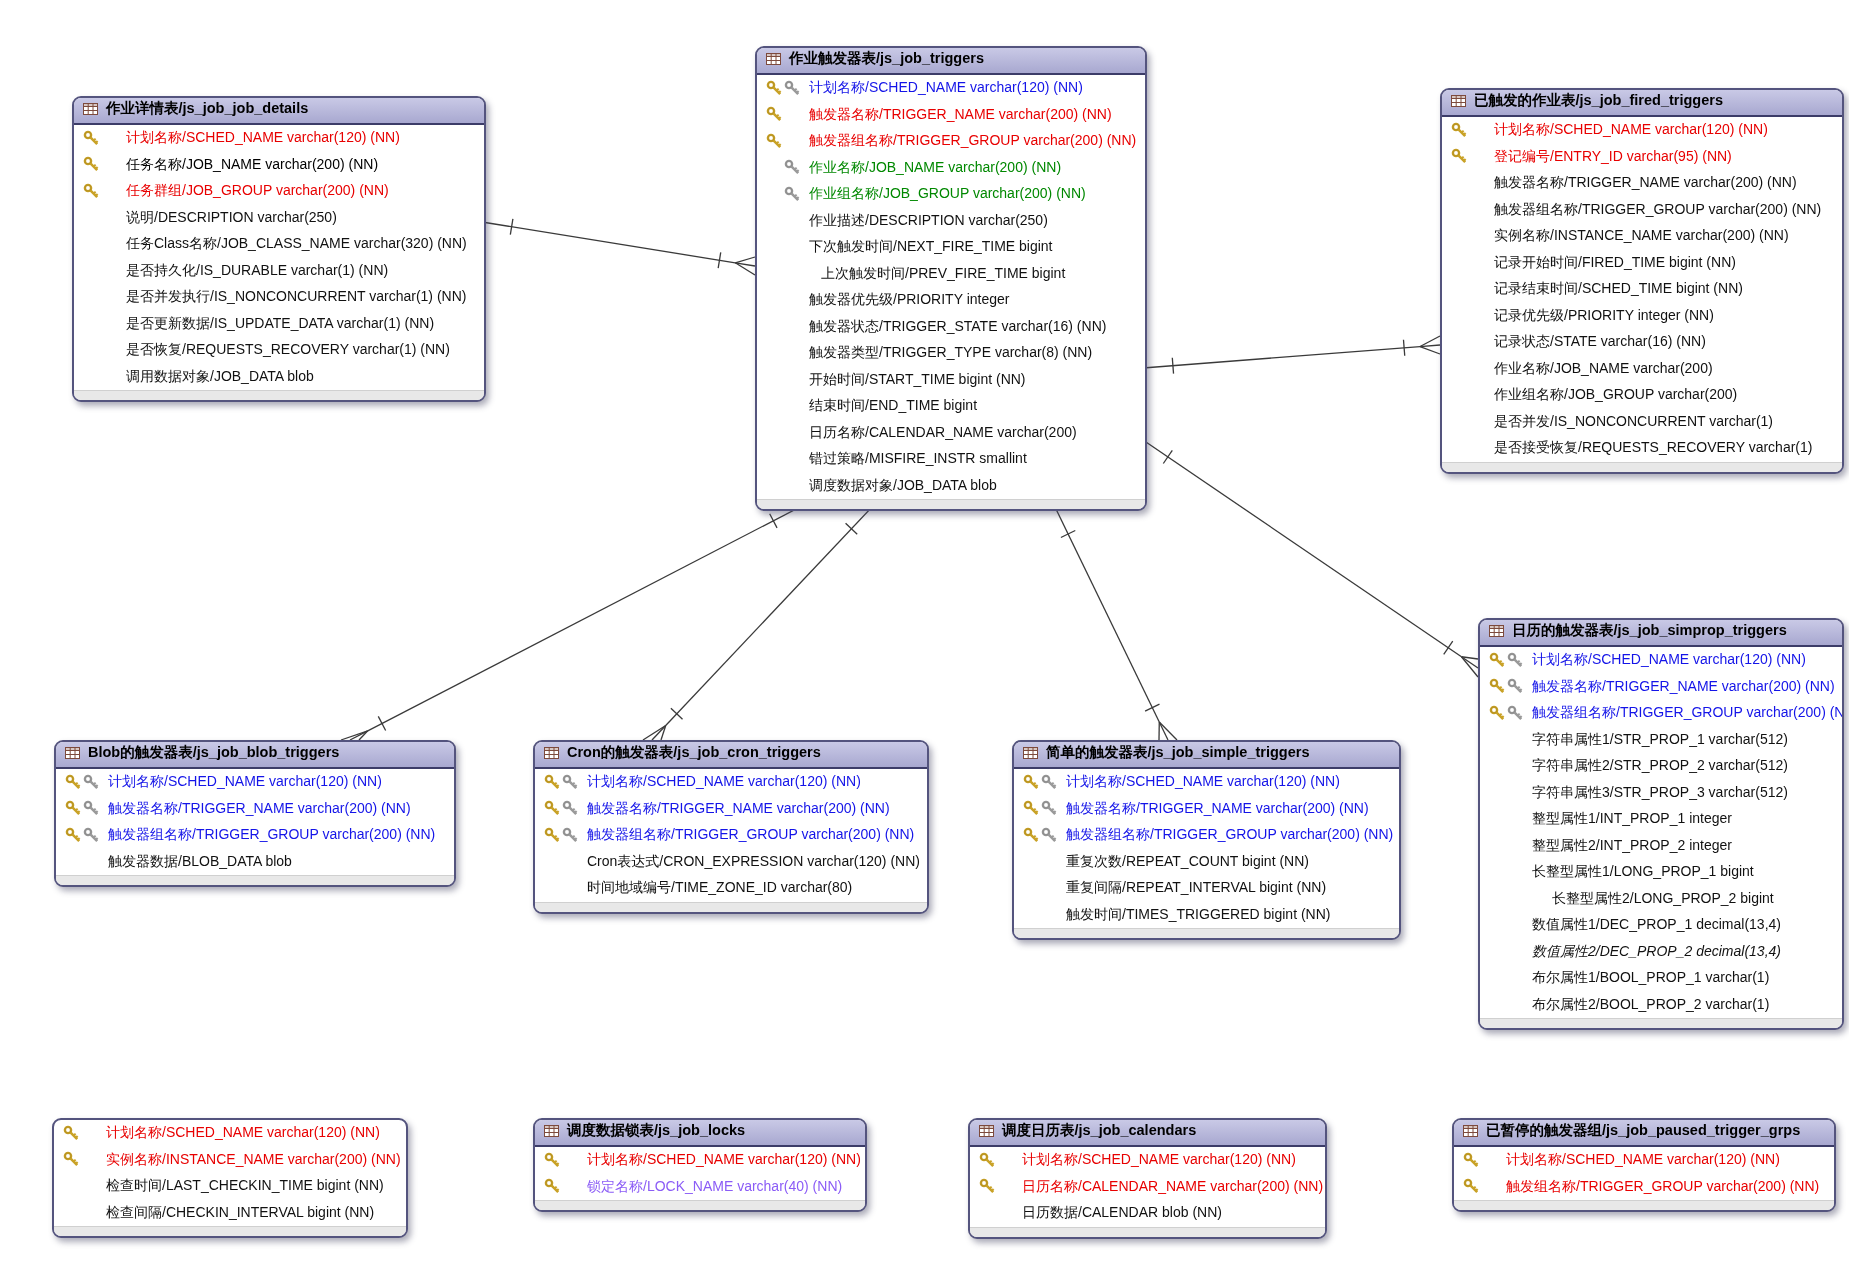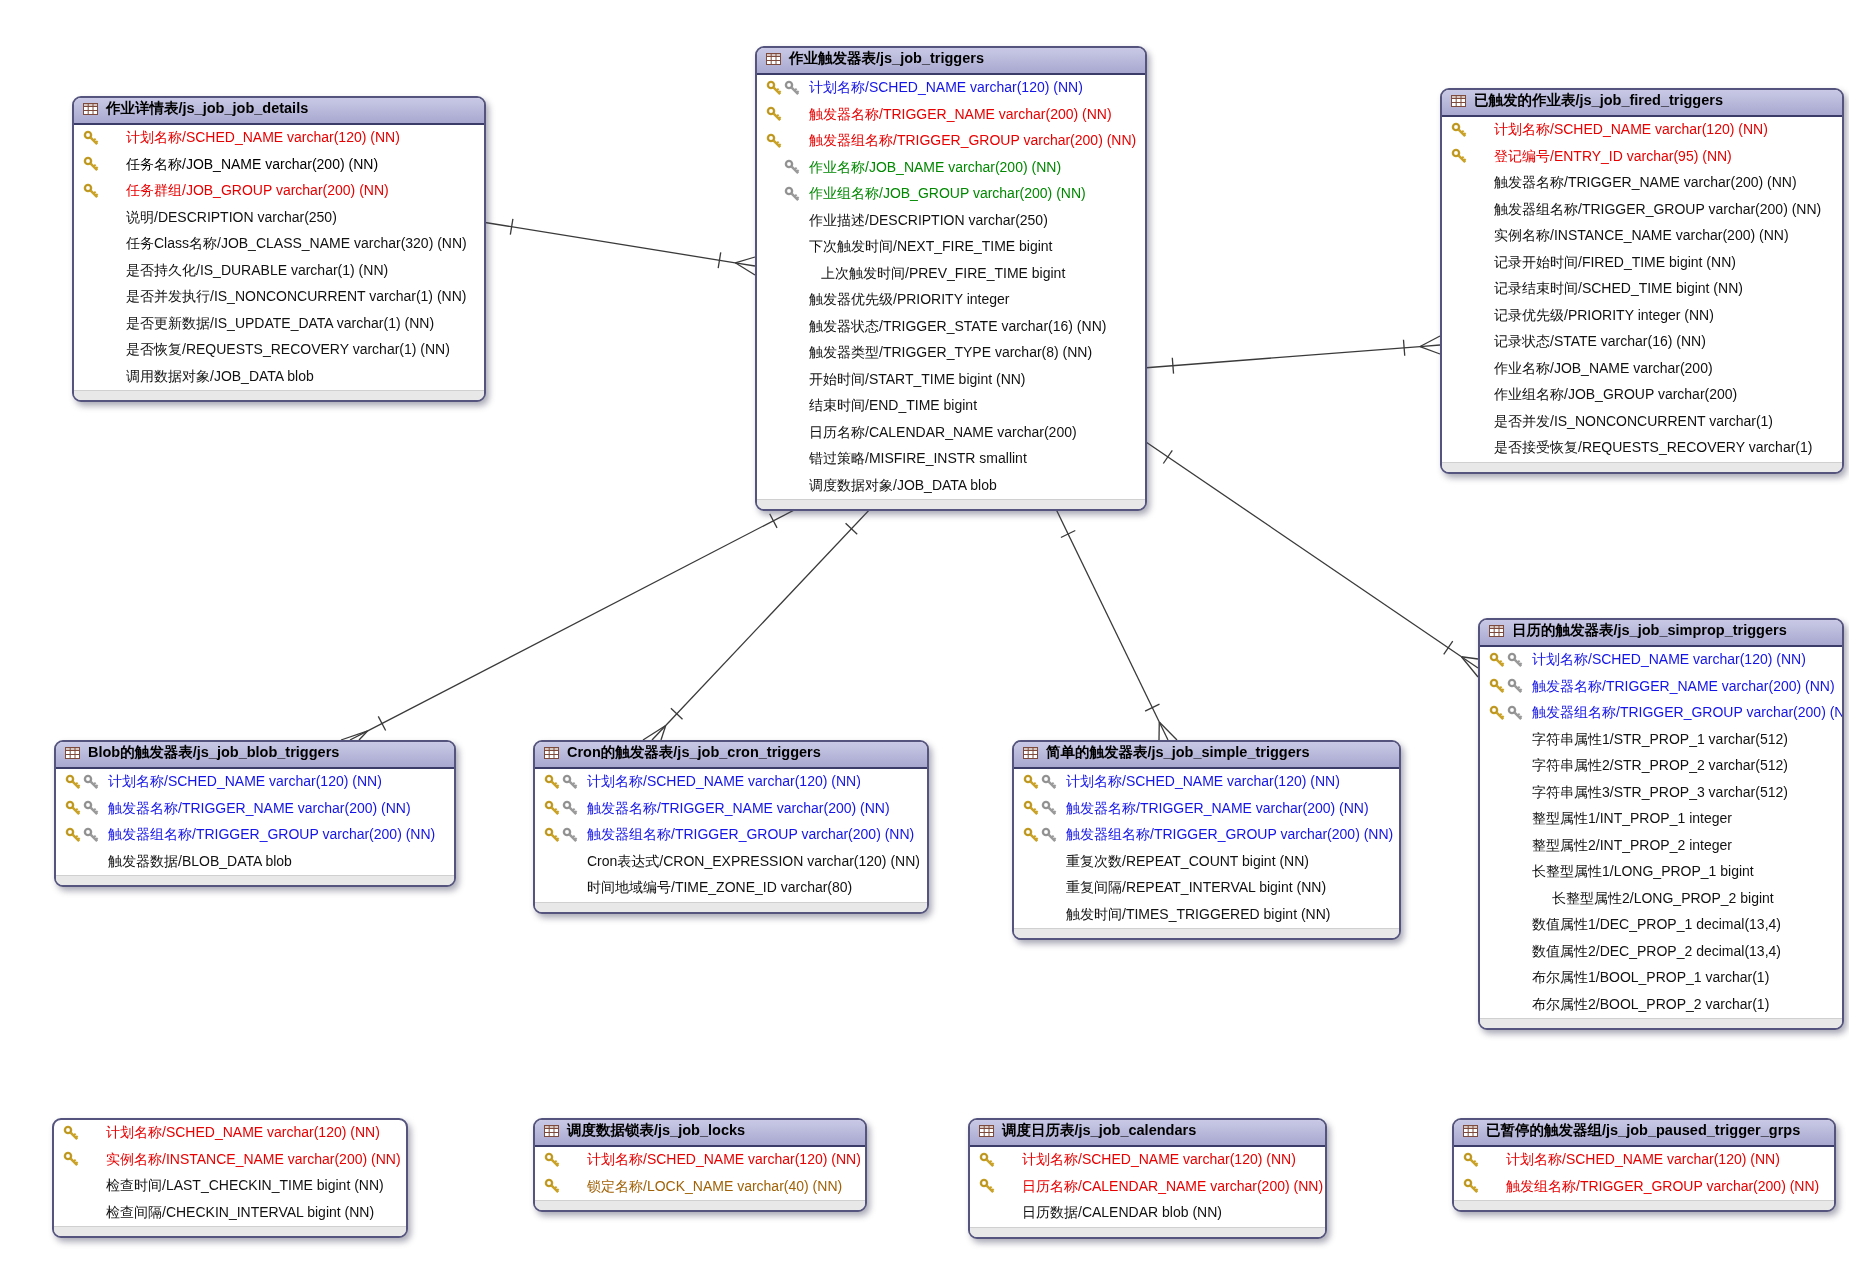--- a/index.html
+++ b/index.html
@@ -778,21 +778,21 @@
         <span class="field-label" style="color: rgb(17, 17, 17); margin-left: 28px;">长整型属性2/LONG_PROP_2 bigint</span>
       </div>
       <div class="field-row">
         <span class="key-slot"></span>
         <span class="key-slot"></span>
         <span class="field-label" style="color: rgb(17, 17, 17);">数值属性1/DEC_PROP_1 decimal(13,4)</span>
       </div>
       <div class="field-row">
         <span class="key-slot"></span>
         <span class="key-slot"></span>
-        <span class="field-label" style="color: rgb(17, 17, 17);">数值属性2/DEC_PROP_2 decimal(13,4)</span>
+        <span class="field-label" style="color: rgb(17, 17, 17); font-style: italic;">数值属性2/DEC_PROP_2 decimal(13,4)</span>
       </div>
       <div class="field-row">
         <span class="key-slot"></span>
         <span class="key-slot"></span>
         <span class="field-label" style="color: rgb(17, 17, 17);">布尔属性1/BOOL_PROP_1 varchar(1)</span>
       </div>
       <div class="field-row">
         <span class="key-slot"></span>
         <span class="key-slot"></span>
         <span class="field-label" style="color: rgb(17, 17, 17);">布尔属性2/BOOL_PROP_2 varchar(1)</span>
@@ -866,21 +866,21 @@
         <span class="key-slot">
           <svg width="17" height="17" viewBox="0 0 17 17">
             <circle cx="5" cy="5" r="3.1" fill="none" stroke="#c9a227" stroke-width="2.4"></circle>
             <circle cx="5" cy="5" r="3.1" fill="none" stroke="#8a6d1a" stroke-width="0.6" opacity="0.5"></circle>
             <line x1="7.4" y1="7.4" x2="14.2" y2="14.2" stroke="#c9a227" stroke-width="2.6"></line>
             <line x1="10.6" y1="10.6" x2="12.6" y2="8.6" stroke="#c9a227" stroke-width="2"></line>
             <line x1="12.8" y1="12.8" x2="14.6" y2="11" stroke="#c9a227" stroke-width="2"></line>
           </svg>
         </span>
         <span class="key-slot"></span>
-        <span class="field-label" style="color: #a16207;">锁定名称/LOCK_NAME varchar(40) (NN)</span>
+        <span class="field-label" style="color: #8b5cf6;">锁定名称/LOCK_NAME varchar(40) (NN)</span>
       </div>
       <div class="ertable-footer"></div>
     </div>
     <div class="ertable" style="left: 968px; top: 1118px; width: 355px;">
       <div class="ertable-header">
         <svg width="15" height="12" viewBox="0 0 15 12">
           <rect x="0.5" y="0.5" width="14" height="11" fill="#ffffff" stroke="#7d4a3c" stroke-width="1"></rect>
           <rect x="0.5" y="0.5" width="14" height="3" fill="#d8c8c4" stroke="#7d4a3c" stroke-width="1"></rect>
           <line x1="5.2" y1="0.5" x2="5.2" y2="11.5" stroke="#7d4a3c"></line>
           <line x1="10" y1="0.5" x2="10" y2="11.5" stroke="#7d4a3c"></line>

